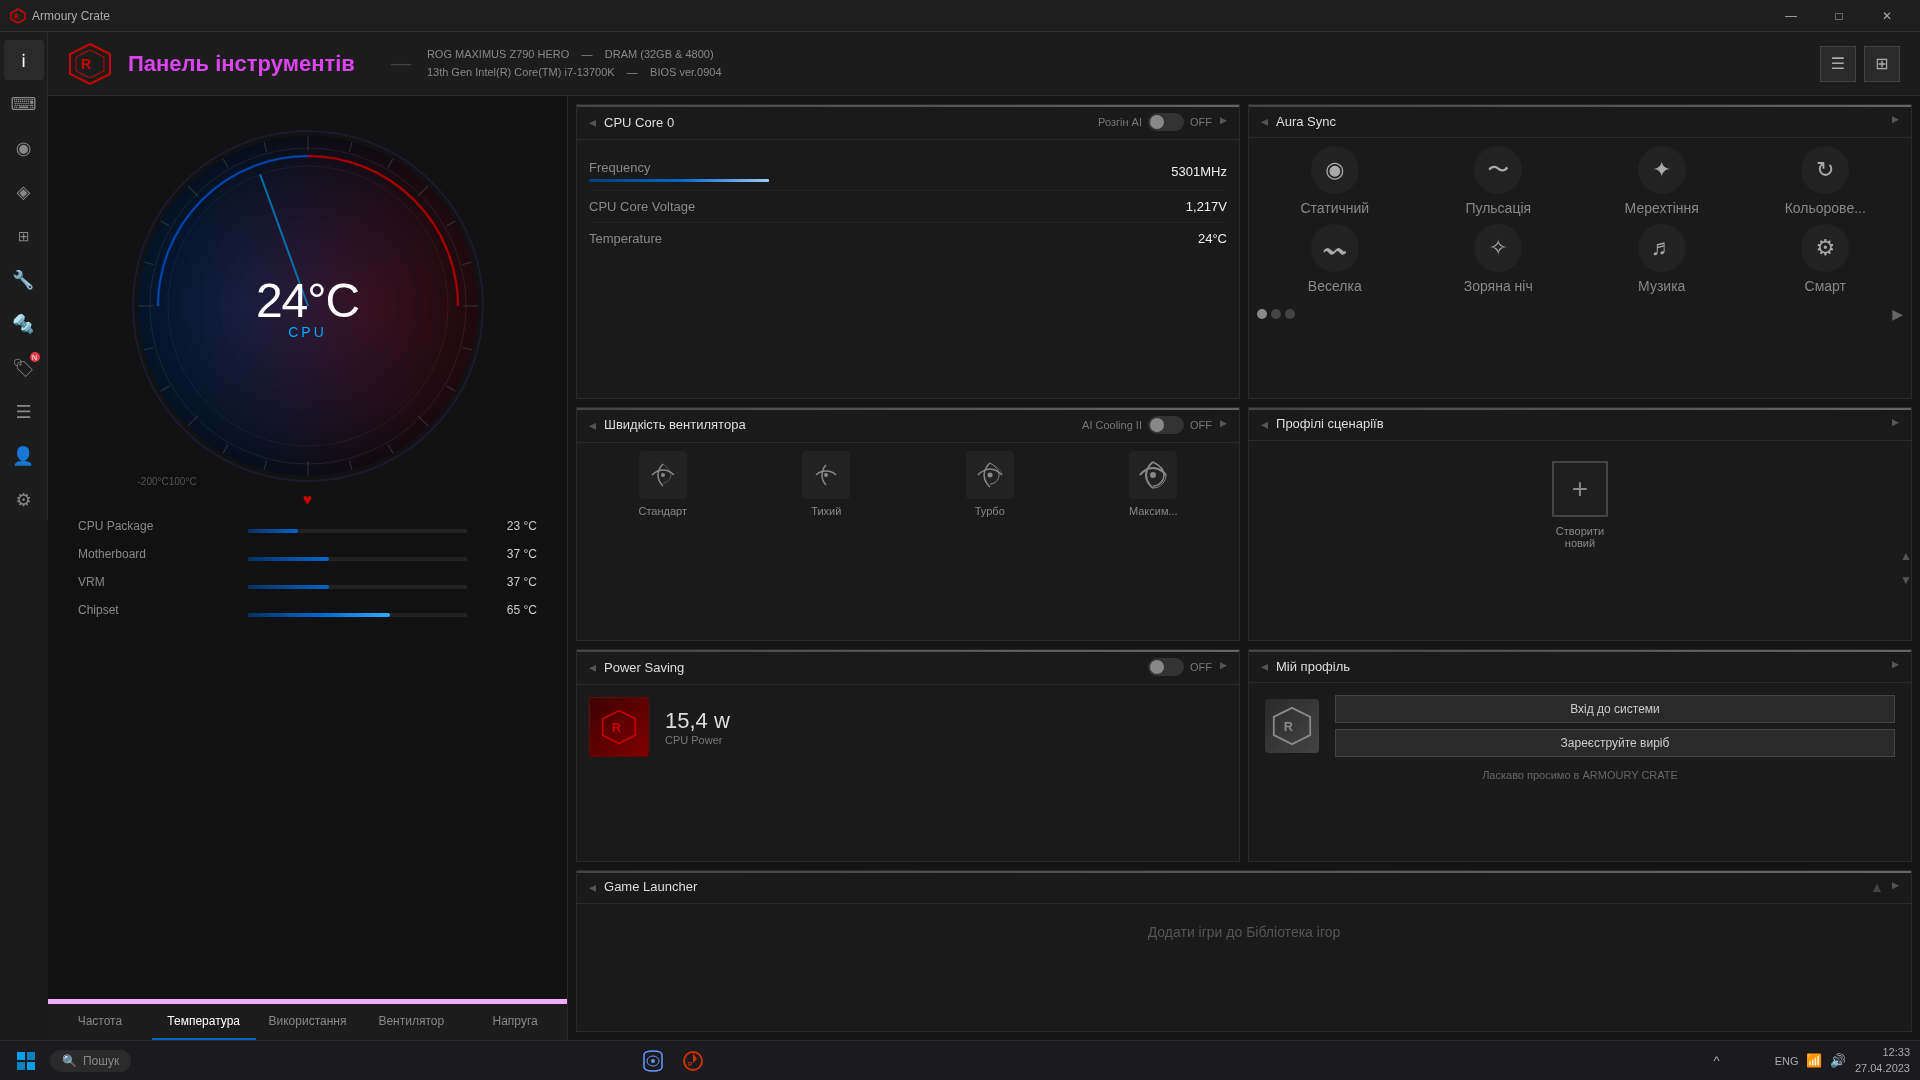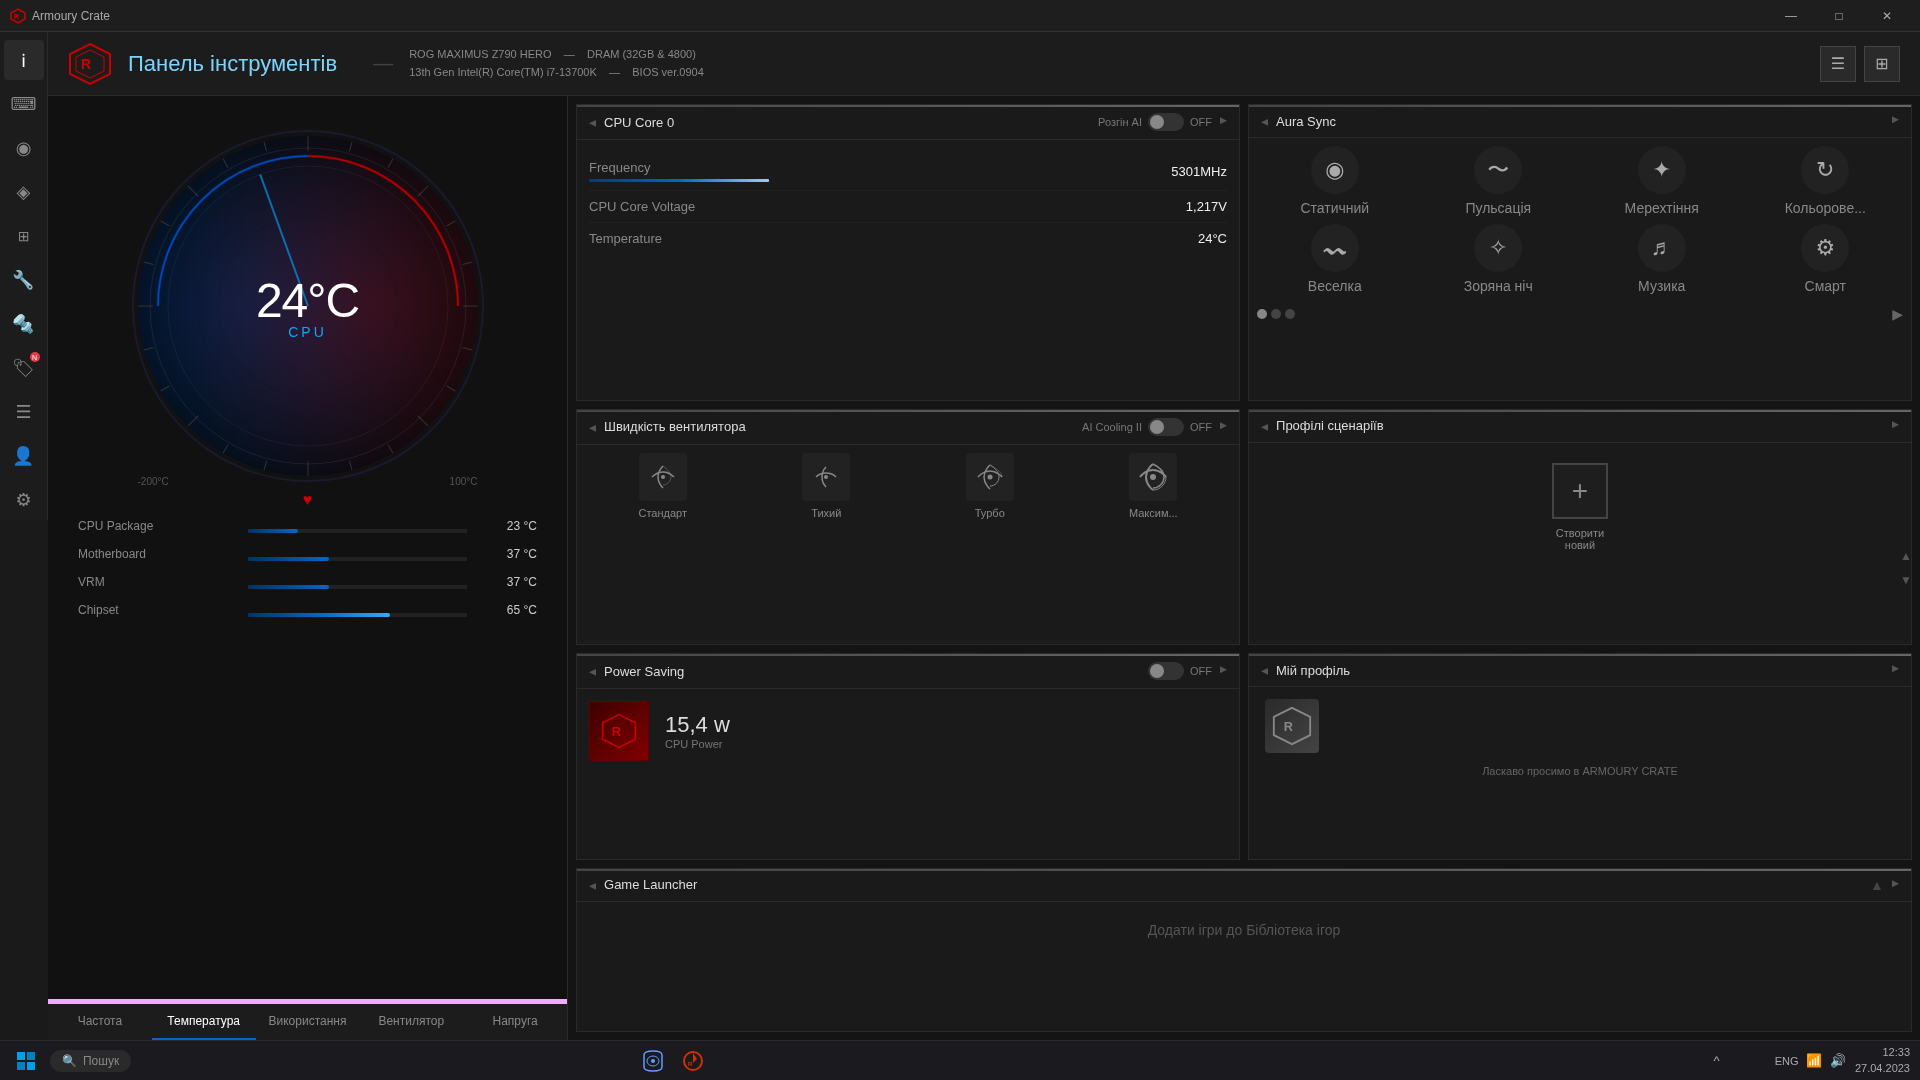--- a/index.html
+++ b/index.html
@@ -94,22 +94,22 @@
       gap: 16px;
       flex: 1;
       position: absolute;
       top: 32px;
       left: 48px;
       right: 0;
       z-index: 10;
     }
     #header .page-title {
       font-size: 22px;
-      color: #7dd3fc;
-      font-weight: 400;
+      color: #d946ef;
+      font-weight: 700;
       margin-right: 20px;
     }
     #header .hw-info {
       font-size: 11px;
       color: #888;
       line-height: 1.6;
     }
     #header .header-actions {
       margin-left: auto;
       display: flex;
@@ -762,21 +762,21 @@
         <circle cx="190" cy="190" r="140" fill="none" stroke="#ffffff" stroke-width="0.5" opacity="0.1"></circle>
 
         <line x1="190" y1="190" x2="190" y2="50" stroke="#00aaff" stroke-width="2" opacity="0.6" transform="rotate(-20, 190, 190)"></line>
       </svg>
       <div class="gauge-center">
         <div class="gauge-temp">24°C</div>
         <div class="gauge-label">CPU</div>
       </div>
     </div>
 
-    <div style="display:flex; justify-content:space-between; width:360px; margin-top:-20px; padding: 0 10px;">
+    <div style="display:flex; width:360px; margin-top:-20px; padding: 0 10px;">
       <span style="font-size:10px; color:#555;">-200°C</span>
       <span style="font-size:10px; color:#555;">100°C</span>
     </div>
 
     <div style="display:flex; justify-content:center; margin-top:4px;">
       <span style="color:#c00; font-size:16px;">♥</span>
     </div>
 
     <div class="sensor-list">
       <div class="sensor-row">
@@ -1008,20 +1008,24 @@
         <span class="widget-title">Мій профіль</span>
         <span class="widget-title-bracket" style="transform:rotate(180deg); margin-left:auto;">◂</span>
       </div>
       <div class="profile-body">
         <div class="profile-logo">
           <svg width="40" height="40" viewBox="0 0 44 44">
             <polygon points="22,2 42,12 42,32 22,42 2,32 2,12" fill="none" stroke="#888" stroke-width="2"></polygon>
             <text x="13" y="28" font-size="14" fill="#888" font-weight="bold" font-family="Arial">R</text>
           </svg>
         </div>
+        <div class="profile-actions">
+          <button class="profile-btn">Вхід до системи</button>
+          <button class="profile-btn">Зареєструйте виріб</button>
+        </div>
       </div>
       <div class="profile-welcome">Ласкаво просимо в ARMOURY CRATE</div>
     </div>
 
     <div class="widget-card" style="grid-column: span 2;">
       <div class="widget-header">
         <span class="widget-title-bracket">◂</span>
         <span class="widget-title">Game Launcher</span>
         <span style="margin-left:auto; color:#444; cursor:pointer; font-size:14px;">▲</span>
         <span class="widget-title-bracket" style="transform:rotate(180deg)">◂</span>

